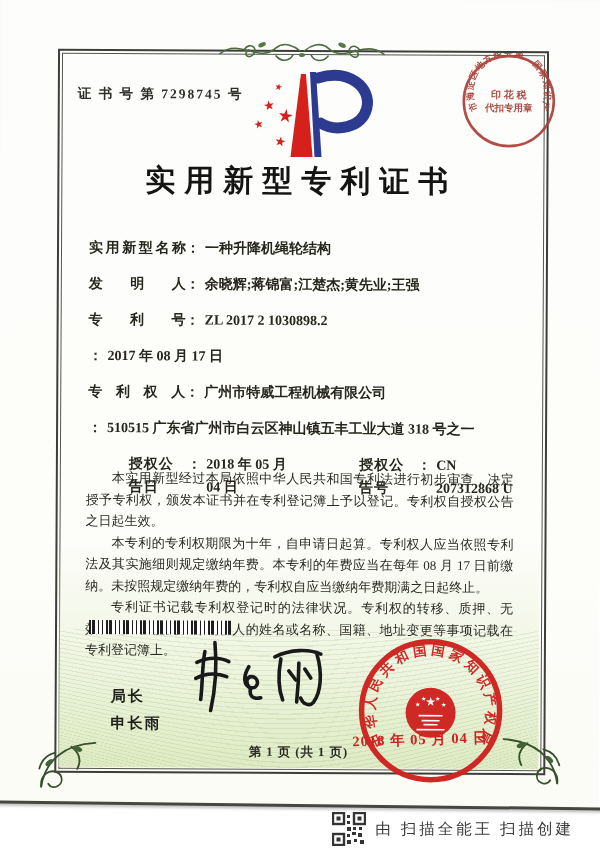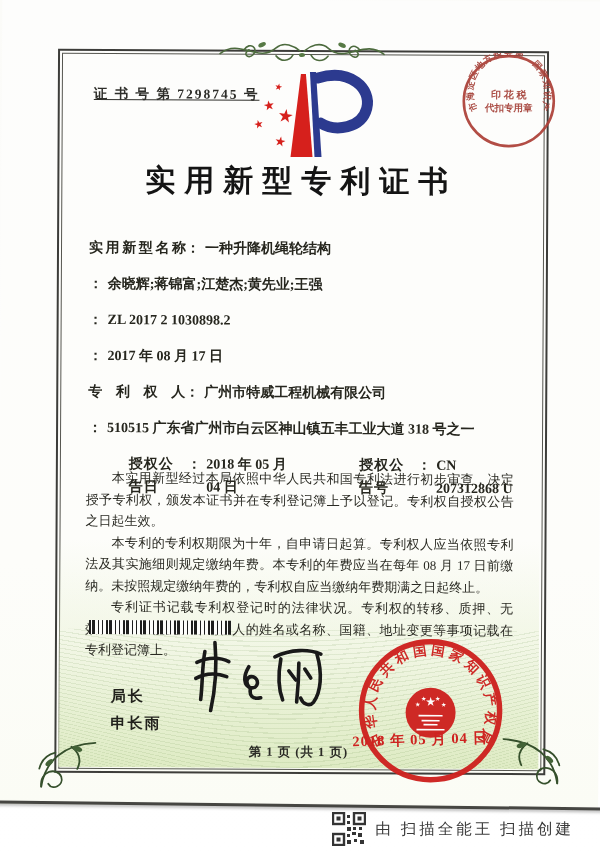--- a/index.html
+++ b/index.html
@@ -18,21 +18,21 @@
   .frame{position:absolute;left:56px;top:50px;width:487px;height:720px;border:2px solid #3d3d3a;}
   .frame::before{content:"";position:absolute;inset:2px;border:1px solid #55554f;}
   .tint{
     position:absolute;left:60px;top:540px;width:480px;height:228px;
     background:linear-gradient(180deg,rgba(235,242,220,0) 0%,rgba(229,239,206,0.5) 50%,rgba(219,233,190,0.9) 100%);
   }
   .waves{
     position:absolute;left:60px;top:630px;width:480px;height:138px;
     background:repeating-radial-gradient(ellipse 130% 95% at 50% 140%,rgba(105,145,75,0.13) 0 1.5px,rgba(0,0,0,0) 1.5px 6px);
   }
-  .cert-no{position:absolute;left:92px;top:86px;font-size:13.5px;font-weight:bold;letter-spacing:2px;color:#2e2e2a;text-decoration:underline;}
+  .cert-no{position:absolute;left:76px;top:86px;font-size:13.5px;font-weight:bold;letter-spacing:2px;color:#2e2e2a;}
   .logo{position:absolute;left:226px;top:66px;width:150px;height:100px;}
   .title{position:absolute;left:0;top:161px;width:100%;text-align:center;font-size:30px;font-weight:bold;letter-spacing:9px;color:#141414;}
   .fields{position:absolute;left:88px;top:237px;width:426px;font-size:14px;font-weight:bold;color:#26261e;}
   .frow{display:flex;margin-bottom:13px;line-height:23px;}
   .flabel{flex:0 0 97px;text-align:justify;text-align-last:justify;}
   .fcolon{flex:0 0 auto;padding-right:5px;}
   .fvalue{flex:1;}
   .pair{display:flex;}
   .pair2{margin-left:22px;}
   .pair .plabel{letter-spacing:1px;margin-left:41px;}
@@ -127,24 +127,26 @@
 
     <div class="title">实用新型专利证书</div>
 
     <div class="fields">
       <div class="frow">
         <span class="flabel">实用新型名称</span>
           <span class="fcolon">：</span>
         <span class="fvalue">一种升降机绳轮结构</span>
       </div>
       <div class="frow">
+        <span class="flabel">发明人</span>
           <span class="fcolon">：</span>
         <span class="fvalue">余晓辉;蒋锦富;江楚杰;黄先业;王强</span>
       </div>
       <div class="frow">
+        <span class="flabel">专利号</span>
           <span class="fcolon">：</span>
         <span class="fvalue">ZL 2017 2 1030898.2</span>
       </div>
       <div class="frow">
           <span class="fcolon">：</span>
         <span class="fvalue">2017 年 08 月 17 日</span>
       </div>
       <div class="frow">
         <span class="flabel">专利权人</span>
           <span class="fcolon">：</span>

